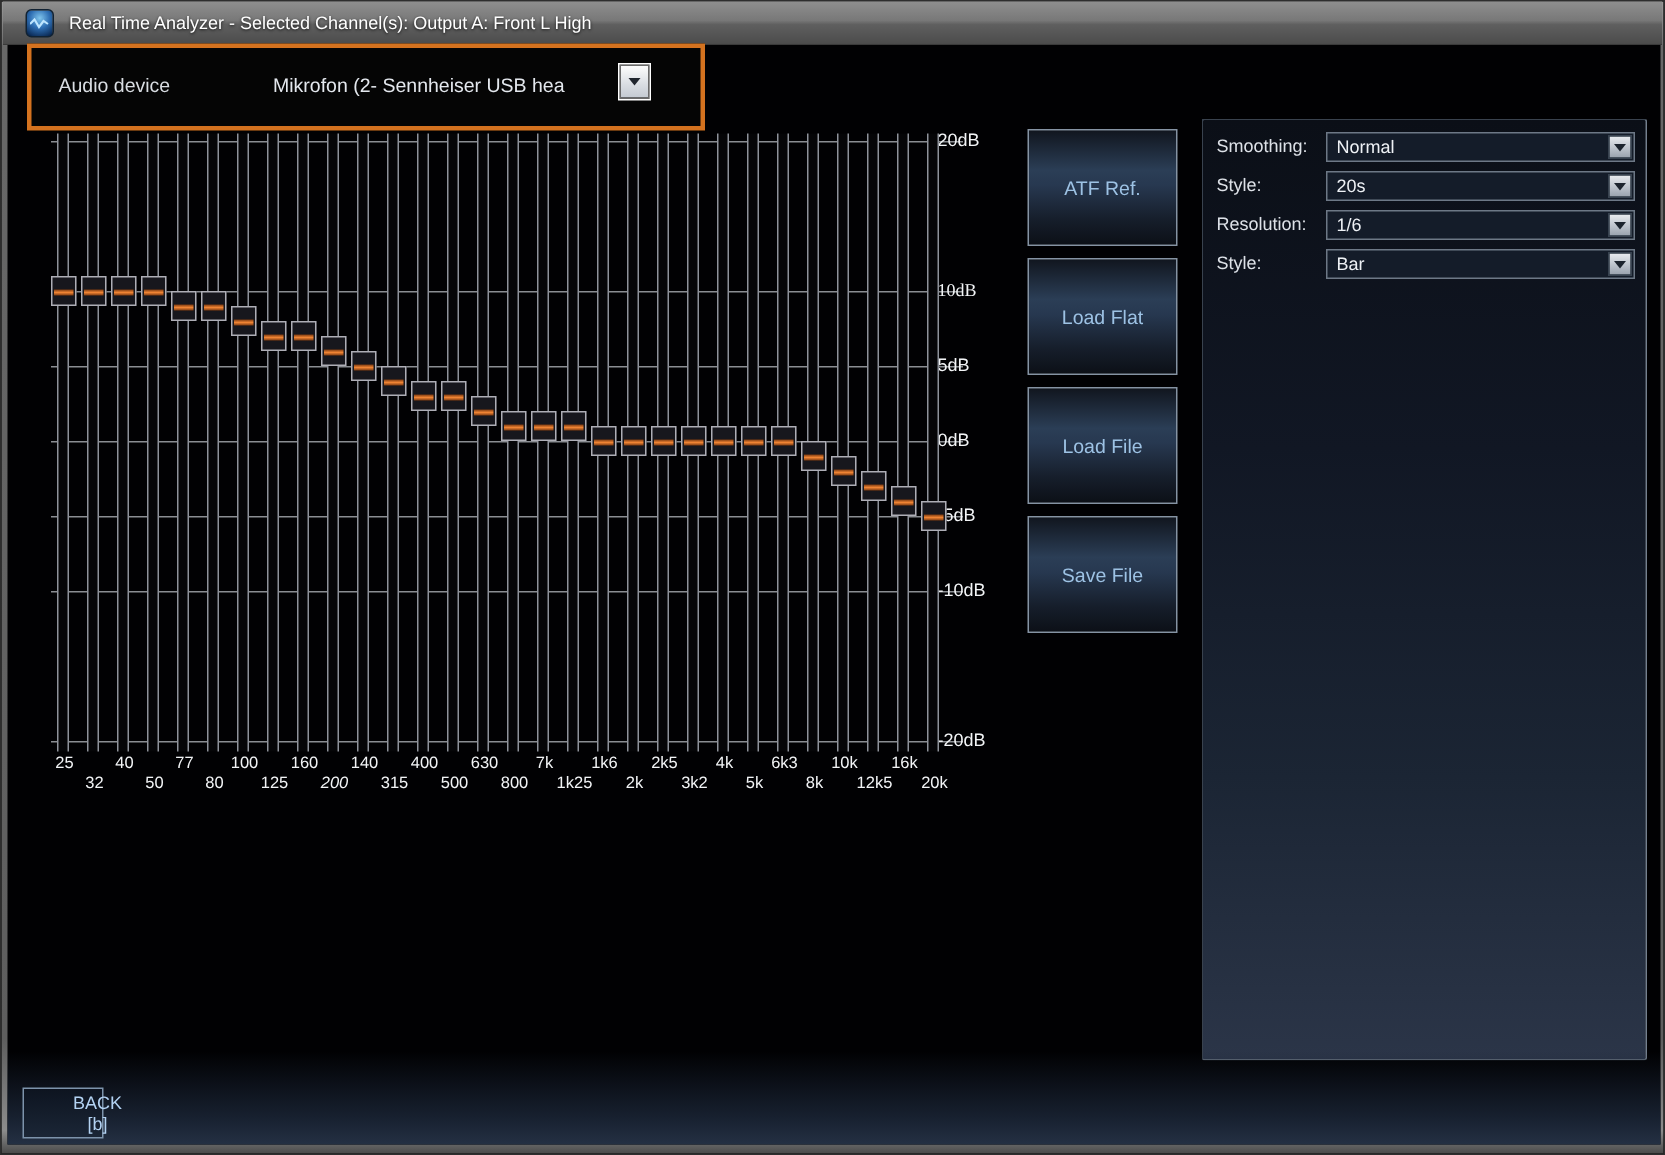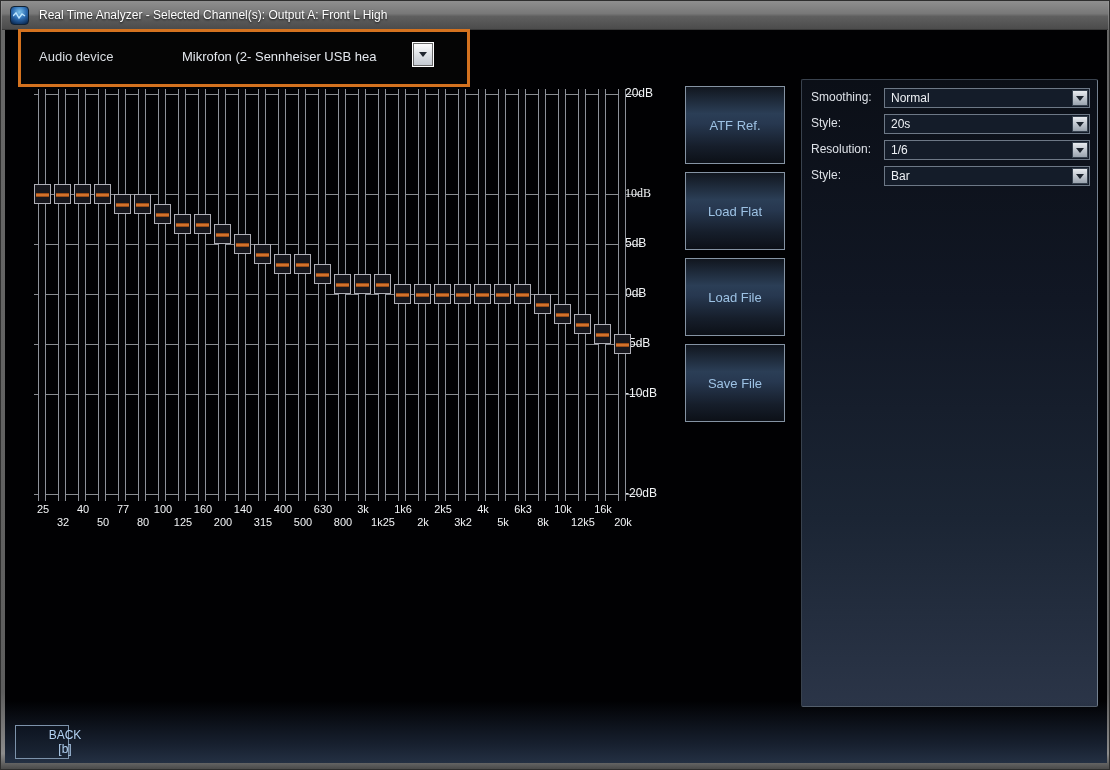--- a/index.html
+++ b/index.html
@@ -5,21 +5,21 @@
   * { margin:0; padding:0; box-sizing:border-box; }
   html,body { width:1110px; height:770px; background:#000; overflow:hidden;
               font-family:"Liberation Sans", sans-serif; }
 
   .window { position:relative; width:1110px; height:770px;
             background:linear-gradient(180deg,#9a9a9a 0,#6f6f6f 28px,#686868 30px,#5e5e5e 90%,#8c8c8c 98%,#4a4a4a 100%);
             border:1px solid #2e2e2e; }
 
   .titlebar { position:absolute; left:1px; top:0; right:1px; height:29px;
               background:linear-gradient(180deg,#8f8f8f 0%,#787878 45%,#5f5f5f 55%,#4c4c4c 100%);
-              border-bottom:1px solid #3a3a3a; display:flex; align-items:center; }
+              border-bottom:1px solid #3a3a3a; display:flex; align-items:center;padding-left:7px; }
   .app-icon { width:19px; height:19px; margin-left:8px; border-radius:4px;
               background:radial-gradient(circle at 50% 30%, #7fc4ec 0%, #2f6fb4 45%, #0c2covered 0%, #0b2a55 90%);
               background:radial-gradient(circle at 50% 30%, #7fc4ec 0%, #2f6fb4 45%, #0b2a55 90%);
               border:1px solid #123; display:flex; align-items:center; justify-content:center; }
   .title-text { color:#fff; font-size:12px; margin-left:10px; text-shadow:0 1px 2px rgba(0,0,0,.8); white-space:nowrap; }
 
   .client { position:absolute; left:4px; top:29px; width:1102px; height:733px; background:#010103; }
 
   
   .audio-device-box { position:absolute; left:13px; top:-1px; width:452px; height:58px;
@@ -158,21 +158,21 @@
         <div class="freq-label" style="left: 158px; top: 486px;">125</div>
         <div class="groove" style="left: 193px; top: 59px; height: 412px;"></div>
         <div class="handle" style="left: 189px; top: 184px;">
           <div class="bar"></div>
         </div>
         <div class="freq-label" style="left: 178px; top: 473px;">160</div>
         <div class="groove" style="left: 213px; top: 59px; height: 412px;"></div>
         <div class="handle" style="left: 209px; top: 194px;">
           <div class="bar"></div>
         </div>
-        <div class="freq-label" style="left: 198px; top: 486px;">200</div>
+        <div class="freq-label" style="left: 198px; top: 486px; font-style: italic;">200</div>
         <div class="groove" style="left: 233px; top: 59px; height: 412px;"></div>
         <div class="handle" style="left: 229px; top: 204px;">
           <div class="bar"></div>
         </div>
         <div class="freq-label" style="left: 218px; top: 473px;">140</div>
         <div class="groove" style="left: 253px; top: 59px; height: 412px;"></div>
         <div class="handle" style="left: 249px; top: 214px;">
           <div class="bar"></div>
         </div>
         <div class="freq-label" style="left: 238px; top: 486px;">315</div>
@@ -193,21 +193,21 @@
         <div class="freq-label" style="left: 298px; top: 473px;">630</div>
         <div class="groove" style="left: 333px; top: 59px; height: 412px;"></div>
         <div class="handle" style="left: 329px; top: 244px;">
           <div class="bar"></div>
         </div>
         <div class="freq-label" style="left: 318px; top: 486px;">800</div>
         <div class="groove" style="left: 353px; top: 59px; height: 412px;"></div>
         <div class="handle" style="left: 349px; top: 244px;">
           <div class="bar"></div>
         </div>
-        <div class="freq-label" style="left: 338px; top: 473px;">3k</div>
+        <div class="freq-label" style="left: 338px; top: 473px;">7k</div>
         <div class="groove" style="left: 373px; top: 59px; height: 412px;"></div>
         <div class="handle" style="left: 369px; top: 244px;">
           <div class="bar"></div>
         </div>
         <div class="freq-label" style="left: 358px; top: 486px;">1k25</div>
         <div class="groove" style="left: 393px; top: 59px; height: 412px;"></div>
         <div class="handle" style="left: 389px; top: 254px;">
           <div class="bar"></div>
         </div>
         <div class="freq-label" style="left: 378px; top: 473px;">1k6</div>

